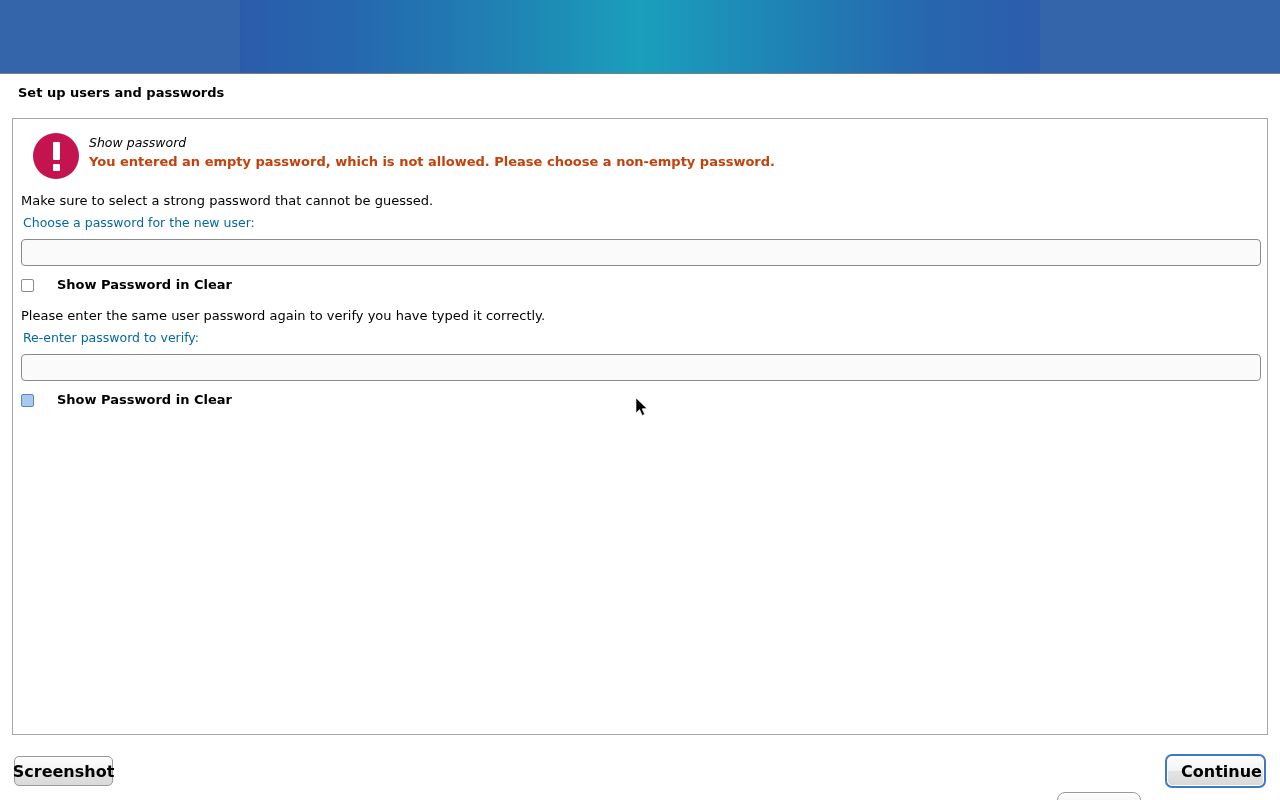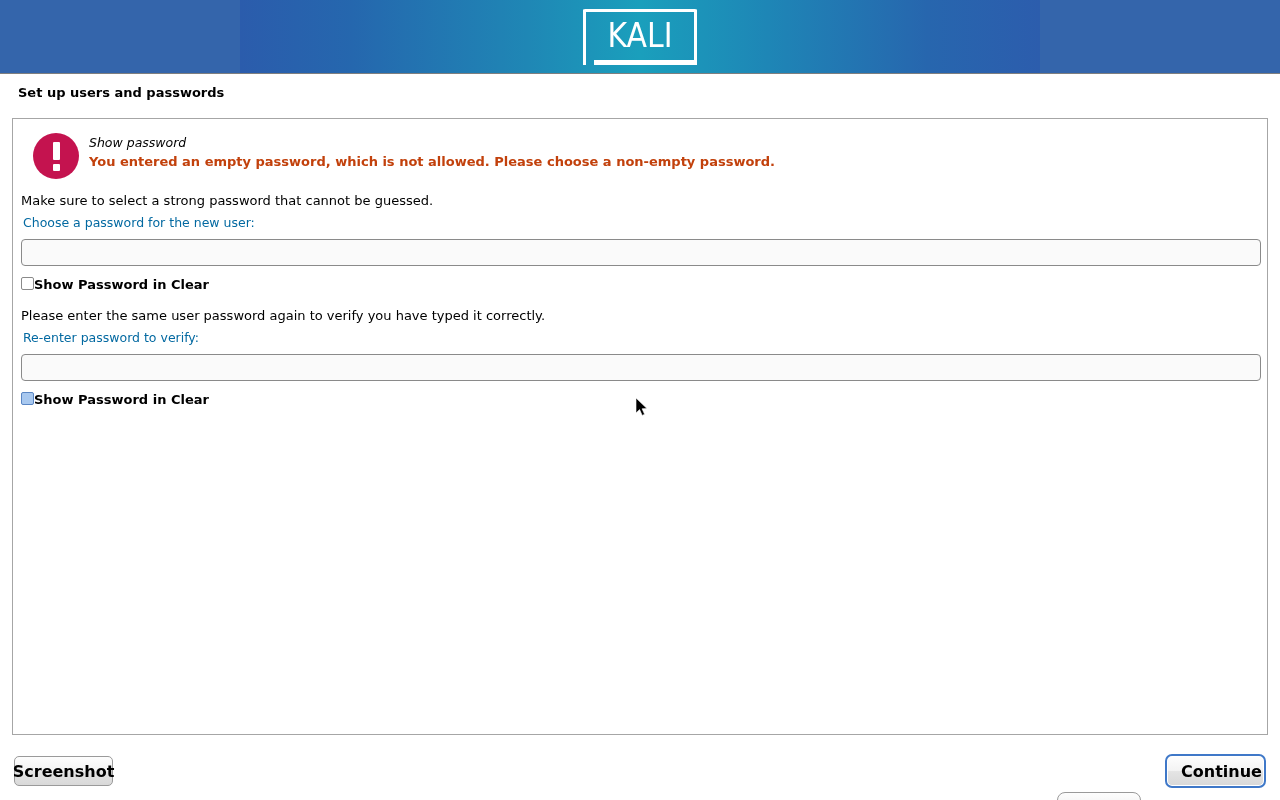--- a/index.html
+++ b/index.html
@@ -202,22 +202,22 @@
     font-size: 13px;
     color: #000000;
     padding: 0 6px;
     outline: none;
   }
 
   .cb-row {
     position: absolute;
     left: 8px;
     display: flex;
-    align-items: flex-start;
-    gap: 0;
+    align-items: flex-end;
+    gap: 23px;
   }
   .checkbox {
     width: 13px;
     height: 13px;
     border: 1px solid #8a8a8a;
     background: #ffffff;
     border-radius: 2px;
     flex: 0 0 auto;
   }
   .checkbox.hovered {
@@ -263,27 +263,20 @@
     height: 19px;
     pointer-events: none;
   }
 </style>
 </head>
 <body>
 
 <div class="banner">
   <div class="banner-gradient"></div>
 
-  <div class="kali-logo">
-    <div class="kali-box"></div>
-    <div class="kali-bl"></div>
-    <div class="kali-br"></div>
-    <div class="kali-bottom"></div>
-    <div class="kali-text">KALI</div>
-  </div>
 
   <div class="banner-sep"></div>
 </div>
 
 <div class="page-title">Set up users and passwords</div>
 
 <div class="panel">
 
   <div class="error-row">
     <div class="error-icon">

